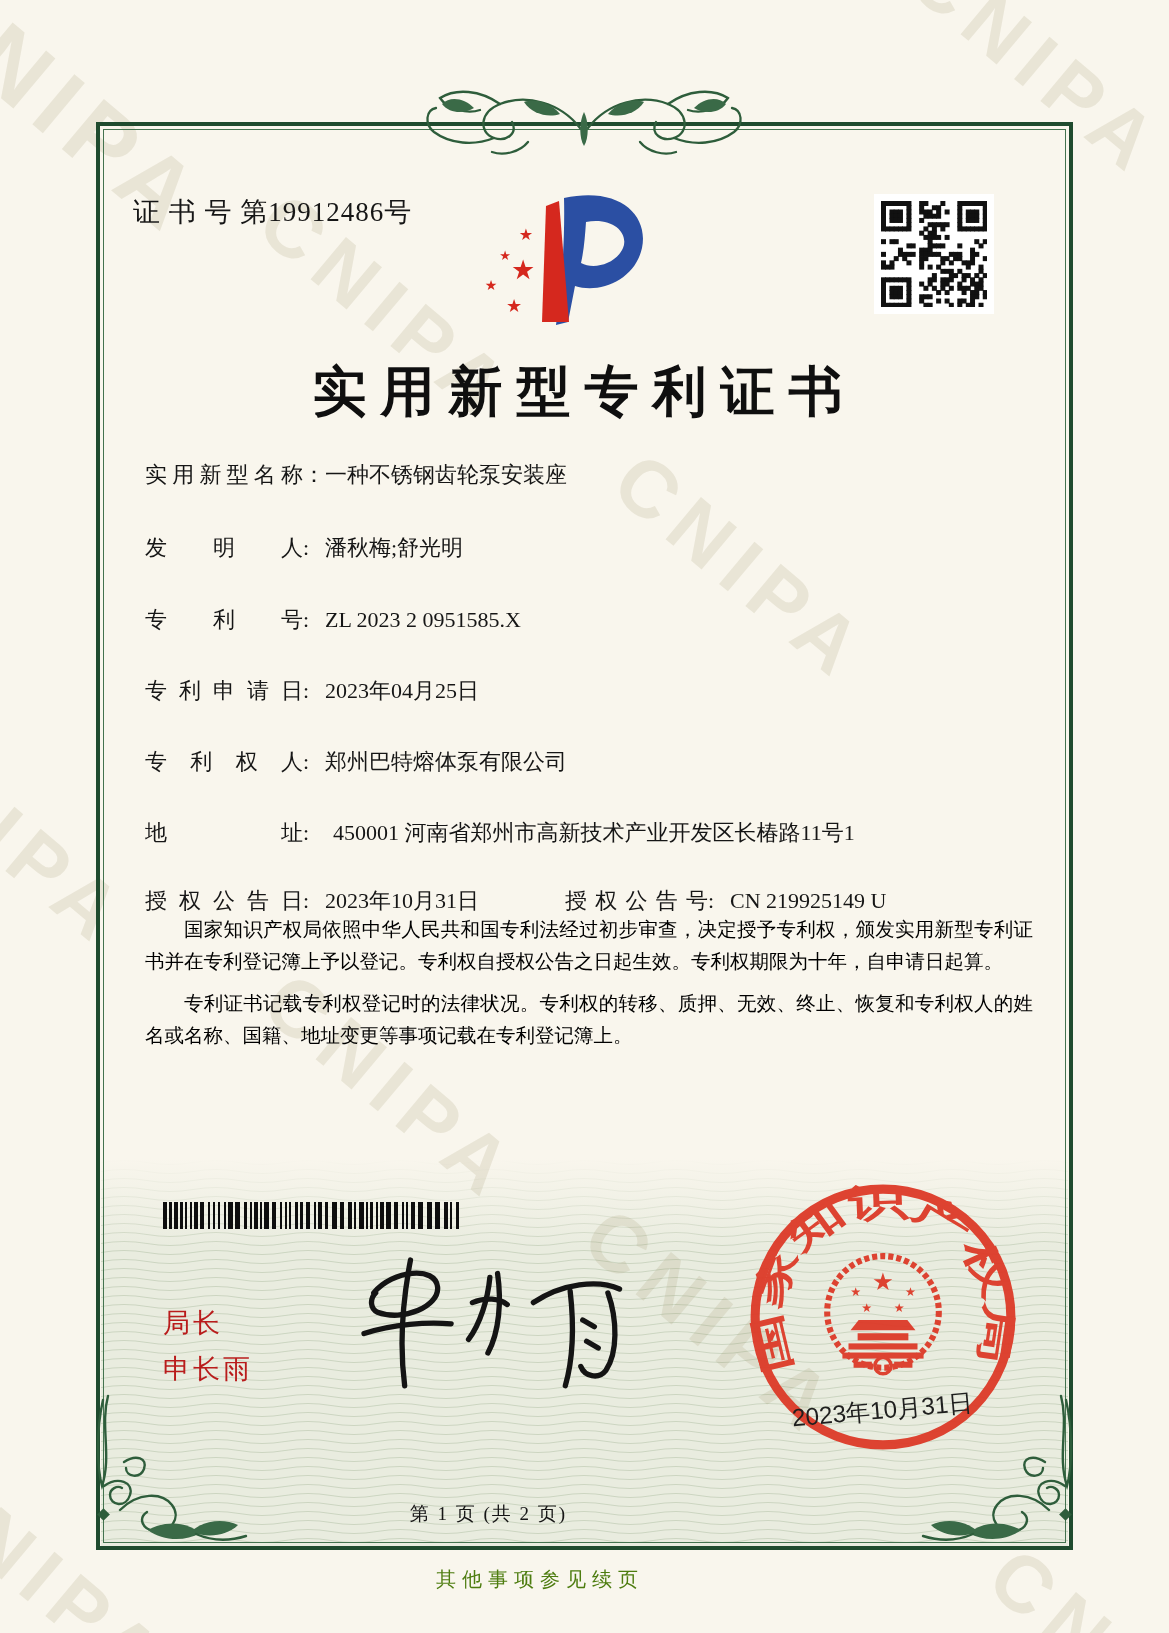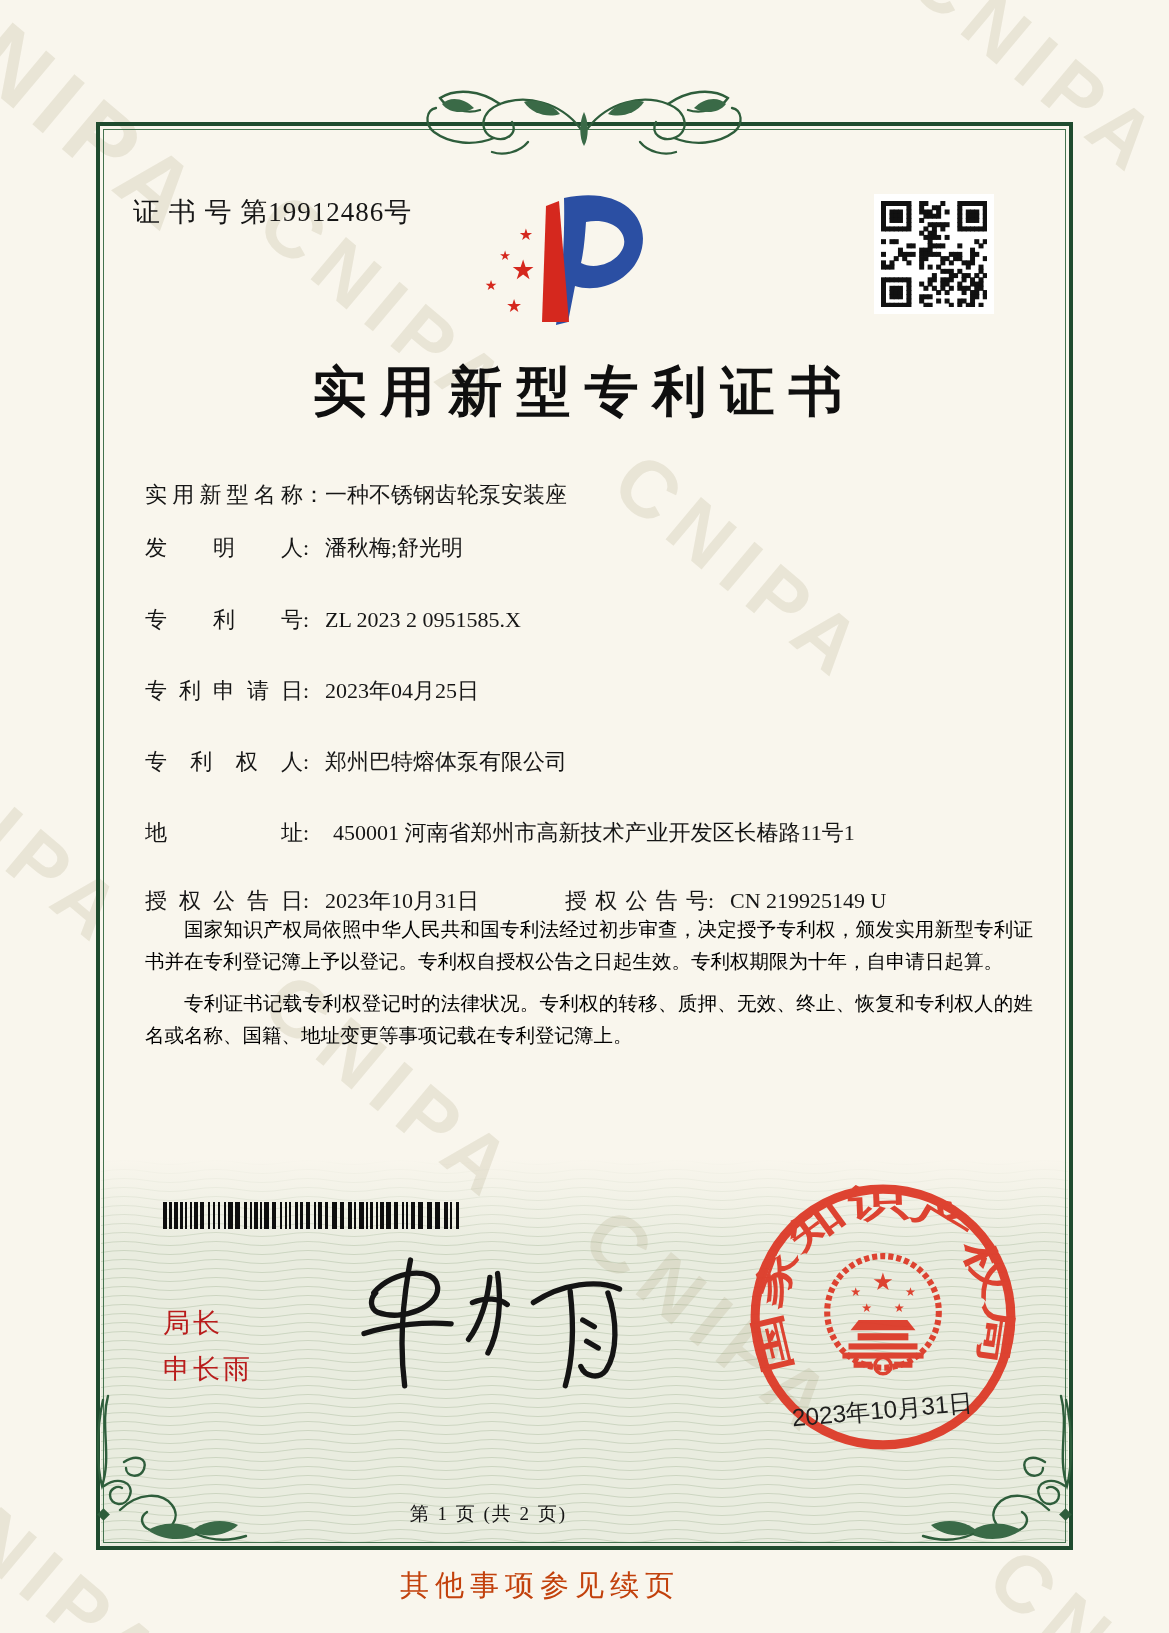--- a/index.html
+++ b/index.html
@@ -52,21 +52,21 @@
   .signer.t1{top:1305px;} .signer.t2{top:1351px;}
 
   .signature{position:absolute;left:335px;top:1240px;z-index:6;}
 
   .seal{position:absolute;left:746px;top:1180px;z-index:6;opacity:0.95;}
 
   .page-ind{position:absolute;left:96px;top:1501px;width:785px;text-align:center;
             font-size:19px;letter-spacing:2px;z-index:5;}
 
   .cont-note{position:absolute;left:290px;top:1566px;width:500px;text-align:center;
-             font-size:29px;letter-spacing:6px;color:#c2410c;z-index:5;}
+             font-size:20px;letter-spacing:6px;color:#4d7c0f;z-index:5;}
 </style>
 </head>
 <body>
 
 <div class="page">
 
   <span class="wm" style="left:-40px;top:-50px;font-size:95px">CNIPA</span>
   <span class="wm" style="left:950px;top:-70px">CNIPA</span>
   <span class="wm" style="left:300px;top:175px">CNIPA</span>
   <span class="wm" style="left:655px;top:435px">CNIPA</span>
@@ -399,21 +399,21 @@
         <rect x="67.84" y="101.76" width="5" height="5" fill="#111"></rect>
         <rect x="76.32" y="101.76" width="5" height="5" fill="#111"></rect>
         <rect x="84.80" y="101.76" width="5" height="5" fill="#111"></rect>
         <rect x="89.04" y="101.76" width="5" height="5" fill="#111"></rect>
         <rect x="97.52" y="101.76" width="5" height="5" fill="#111"></rect>
       </svg>
   </div>
 
   <div class="title">实用新型专利证书</div>
 
-  <div class="row" style="top:478px">
+  <div class="row" style="top:458px">
     <span class="lbl">实用新型名称</span>
     <span class="cl">：</span>
     <span class="val">一种不锈钢齿轮泵安装座</span>
   </div>
   <div class="row" style="top:531px">
     <span class="lbl">发明人</span>
     <span class="cl">:</span>
     <span class="val">潘秋梅;舒光明</span>
   </div>
   <div class="row" style="top:603px">

